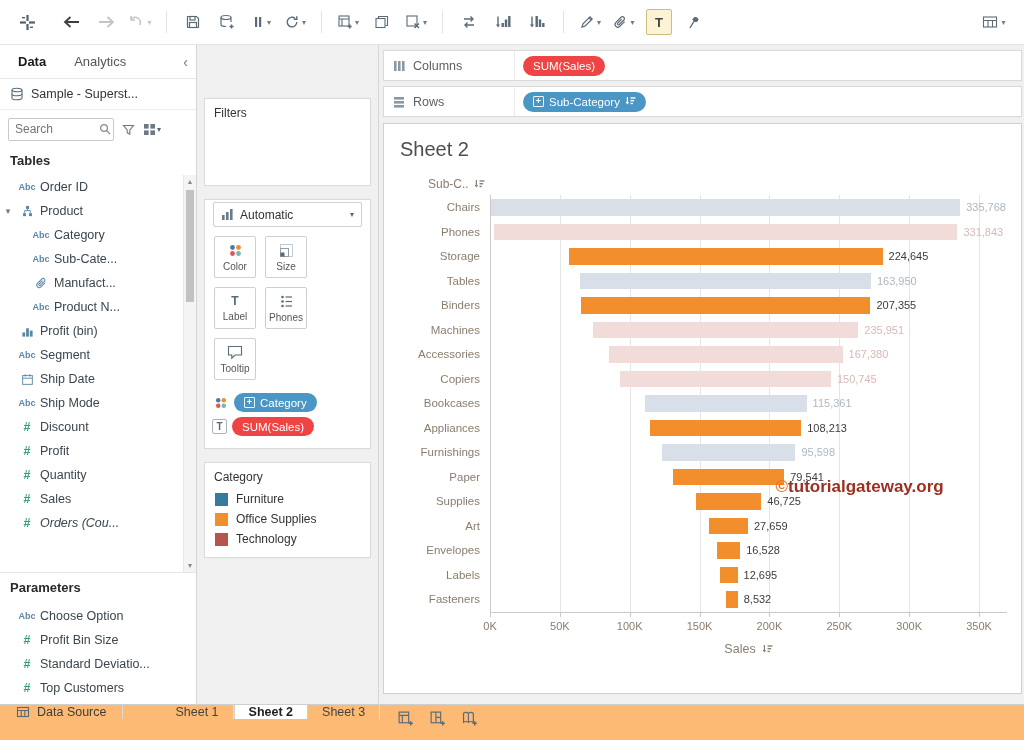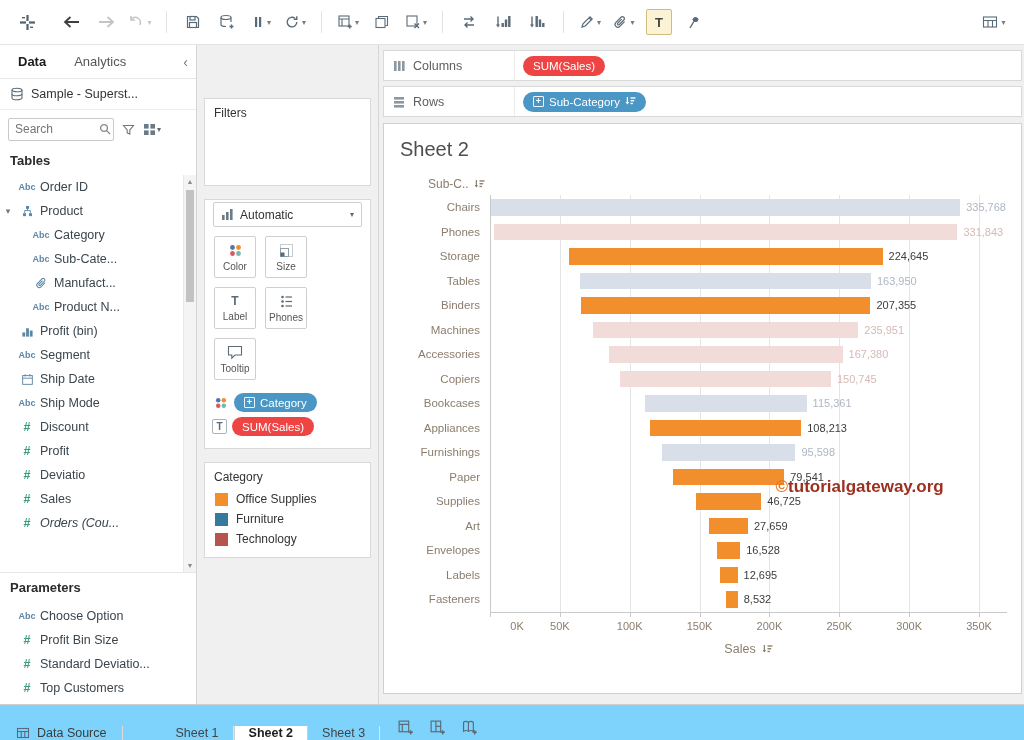--- a/index.html
+++ b/index.html
@@ -96,21 +96,21 @@
   .x-axis{position:absolute;left:92px;right:0;top:417px;height:24px;border-top:1px solid #c9c9c9;}
   .tick{position:absolute;top:7px;transform:translateX(-50%);font-size:11px;color:#8a7d6d;}
   .tickmark{position:absolute;top:0;width:1px;height:4px;background:#c9c9c9;}
   .axis-title{position:absolute;left:92px;right:0;top:447px;display:flex;justify-content:center;align-items:center;gap:6px;color:#8a7d6d;font-size:12.5px;}
   .axis-title .sort-slot{color:#8a7d6d;}
   .watermark{position:absolute;left:62%;top:282px;font-size:17px;font-weight:bold;z-index:2;white-space:nowrap;}
   .wm-c{color:#e87722;}
   .wm-t{color:#9c2f1f;}
 
   
-  .bottombar{flex:0 0 35px;height:35px;background:#7dd3fc;border-top:1px solid #cfcfcf;display:flex;align-items:flex-end;}
+  .bottombar{flex:0 0 35px;height:35px;background:#fdba74;border-top:1px solid #cfcfcf;display:flex;align-items:flex-start;}
   .ds-tab{display:flex;align-items:center;gap:7px;padding:0 16px;font-size:12.5px;color:#3d3d3d;border-right:1px solid #dcdcdc;}
   .sheet-tabs{display:flex;margin-left:38px;}
   .stab{display:flex;align-items:center;padding:0 14px;font-size:12.5px;color:#444;border-right:1px solid #e2e2e2;}
   .stab.active{background:#fff;border:1px solid #cfcfcf;border-top:none;border-bottom:none;font-weight:bold;color:#1d1d1d;}
   .newbtns{display:flex;align-items:center;gap:6px;margin-left:12px;}
   .nb{width:26px;height:26px;display:flex;align-items:center;justify-content:center;}
 </style>
 </head>
 <body>
 
@@ -406,21 +406,21 @@
               <span class="ficon">
                 <span class="fi-hash">#</span>
               </span>
               <span class="flabel">Profit</span>
             </div>
             <div class="field-row" style="padding-left: 2px;">
               <span class="fcaret"></span>
               <span class="ficon">
                 <span class="fi-hash">#</span>
               </span>
-              <span class="flabel">Deviatio</span>
+              <span class="flabel">Quantity</span>
             </div>
             <div class="field-row" style="padding-left: 2px;">
               <span class="fcaret"></span>
               <span class="ficon">
                 <span class="fi-hash">#</span>
               </span>
               <span class="flabel">Sales</span>
             </div>
             <div class="field-row" style="padding-left: 2px;">
               <span class="fcaret"></span>
@@ -556,26 +556,26 @@
             <span class="pill green">
               <span>SUM(Sales)</span>
             </span>
           </div>
         </div>
       </div>
       <div class="card legend-card">
         <div class="card-title">Category</div>
         <div>
             <div class="lrow">
+              <span class="swatch" style="background:#36799f"></span>
+              <span>Furniture</span>
+            </div>
+            <div class="lrow">
               <span class="swatch" style="background:#f28e2b"></span>
               <span>Office Supplies</span>
-            </div>
-            <div class="lrow">
-              <span class="swatch" style="background:#36799f"></span>
-              <span>Furniture</span>
             </div>
             <div class="lrow">
               <span class="swatch" style="background:#b8544e"></span>
               <span>Technology</span>
             </div>
           </div>
       </div>
     </div>
 
     <div class="right">
@@ -765,21 +765,21 @@
               <div class="brow">
                 <span class="blabel">Fasteners</span>
                 <span class="btrack">
                   <span class="bar" style="width:2.31%;background:#f28e2b"></span>
                   <span class="bval" style="color:#3c3c3c">8,532</span>
                 </span>
               </div>
             </div>
           <div class="x-axis">
               <span class="tickmark" style="left: 0%;"></span>
-              <span class="tick" style="left: 0%; margin-left: 27px;">0K</span>
+              <span class="tick" style="left: 0%;">0K</span>
               <span class="tickmark" style="left: 13.514%;"></span>
               <span class="tick" style="left: 13.514%;">50K</span>
               <span class="tickmark" style="left: 27.027%;"></span>
               <span class="tick" style="left: 27.027%;">100K</span>
               <span class="tickmark" style="left: 40.541%;"></span>
               <span class="tick" style="left: 40.541%;">150K</span>
               <span class="tickmark" style="left: 54.054%;"></span>
               <span class="tick" style="left: 54.054%;">200K</span>
               <span class="tickmark" style="left: 67.568%;"></span>
               <span class="tick" style="left: 67.568%;">250K</span>

